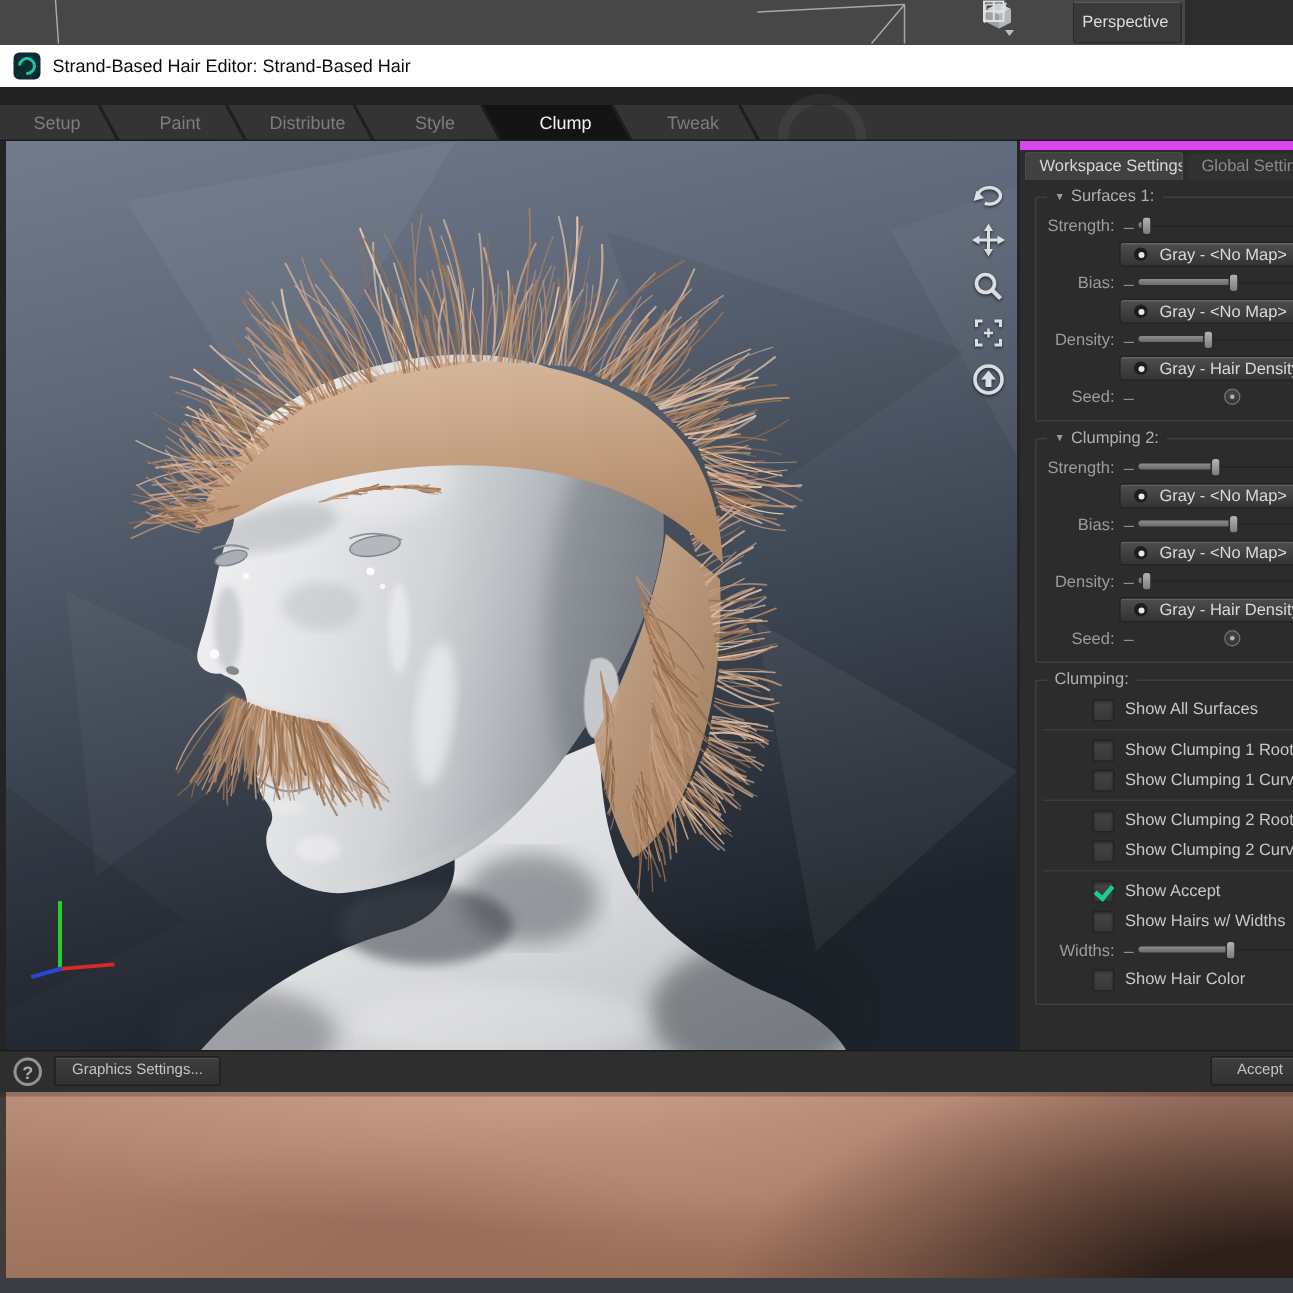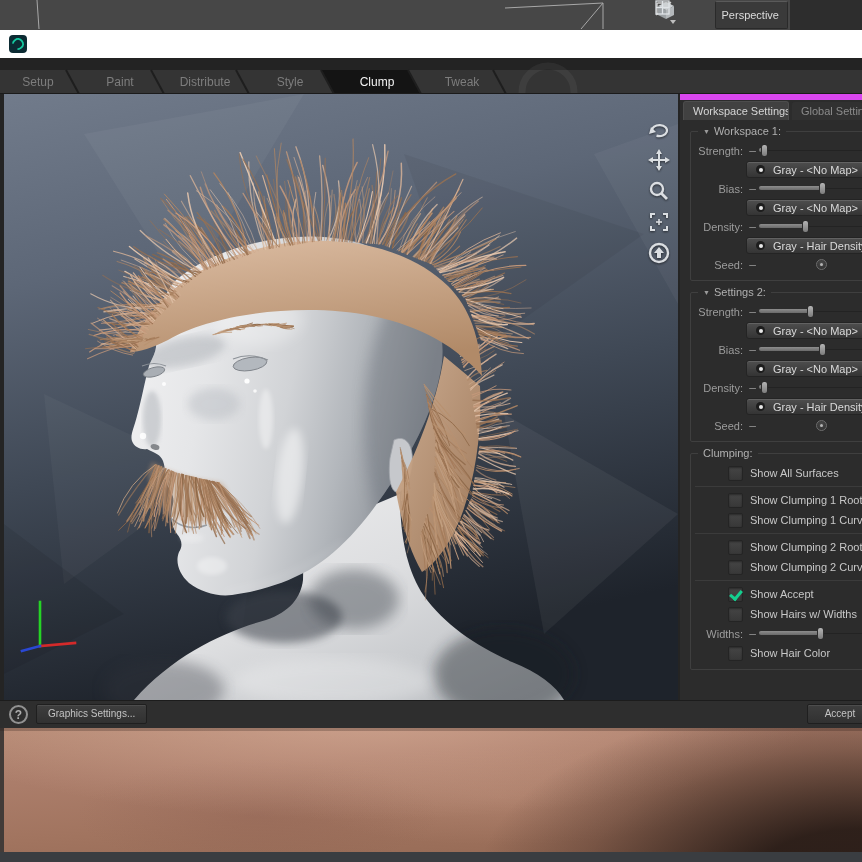--- a/index.html
+++ b/index.html
@@ -122,20 +122,21 @@
       </svg>
       <span>Perspective</span>
     </div>
   </div>
 </div>
 
 <div id="titlebar">
   <div class="app-ico">
       <i></i>
     </div>
+  <div class="ttl">Strand-Based Hair Editor: Strand-Based Hair</div>
 </div>
 
 <div id="tabstrip">
   <svg width="862" height="36">
     <rect x="0" y="0" width="862" height="12" fill="#232323"></rect>
     <rect x="0" y="12" width="862" height="24" fill="#343434"></rect>
     <circle cx="548" cy="34" r="26" fill="none" stroke="#ffffff" stroke-opacity=".05" stroke-width="7"></circle>
     <polygon points="334,36 321,12 408,12 421,36" fill="#141414"></polygon>
     <g stroke="#1e1e1e" stroke-width="2">
       <line x1="66" y1="12" x2="79" y2="36"></line>
@@ -1313,21 +1314,21 @@
 
   <div id="panel">
     <div class="ptabs">
       <div class="ptab on">Workspace Settings</div>
       <div class="ptab off">Global Settings</div>
     </div>
 
     <div class="group">
       <div class="gtitle">
         <span class="tri">▼</span>
-        <span>Workspace 1:</span>
+        <span>Surfaces 1:</span>
       </div>
       <div class="prow">
         <span class="rlabel">Strength:</span>
         <span class="minus">–</span>
         <div class="track">
           <div class="rail"></div>
             <div class="fill" style="width: 5.92px;"></div>
             <div class="handle" style="left: 1.92px;"></div>
         </div>
       </div>
@@ -1370,21 +1371,21 @@
       <div class="prow">
         <span class="rlabel">Seed:</span>
         <span class="minus">–</span>
         <span class="seedknob"></span>
       </div>
     </div>
 
     <div class="group">
       <div class="gtitle">
         <span class="tri">▼</span>
-        <span>Settings 2:</span>
+        <span>Clumping 2:</span>
       </div>
       <div class="prow">
         <span class="rlabel">Strength:</span>
         <span class="minus">–</span>
         <div class="track">
           <div class="rail"></div>
             <div class="fill" style="width: 52px;"></div>
             <div class="handle" style="left: 48px;"></div>
         </div>
       </div>

